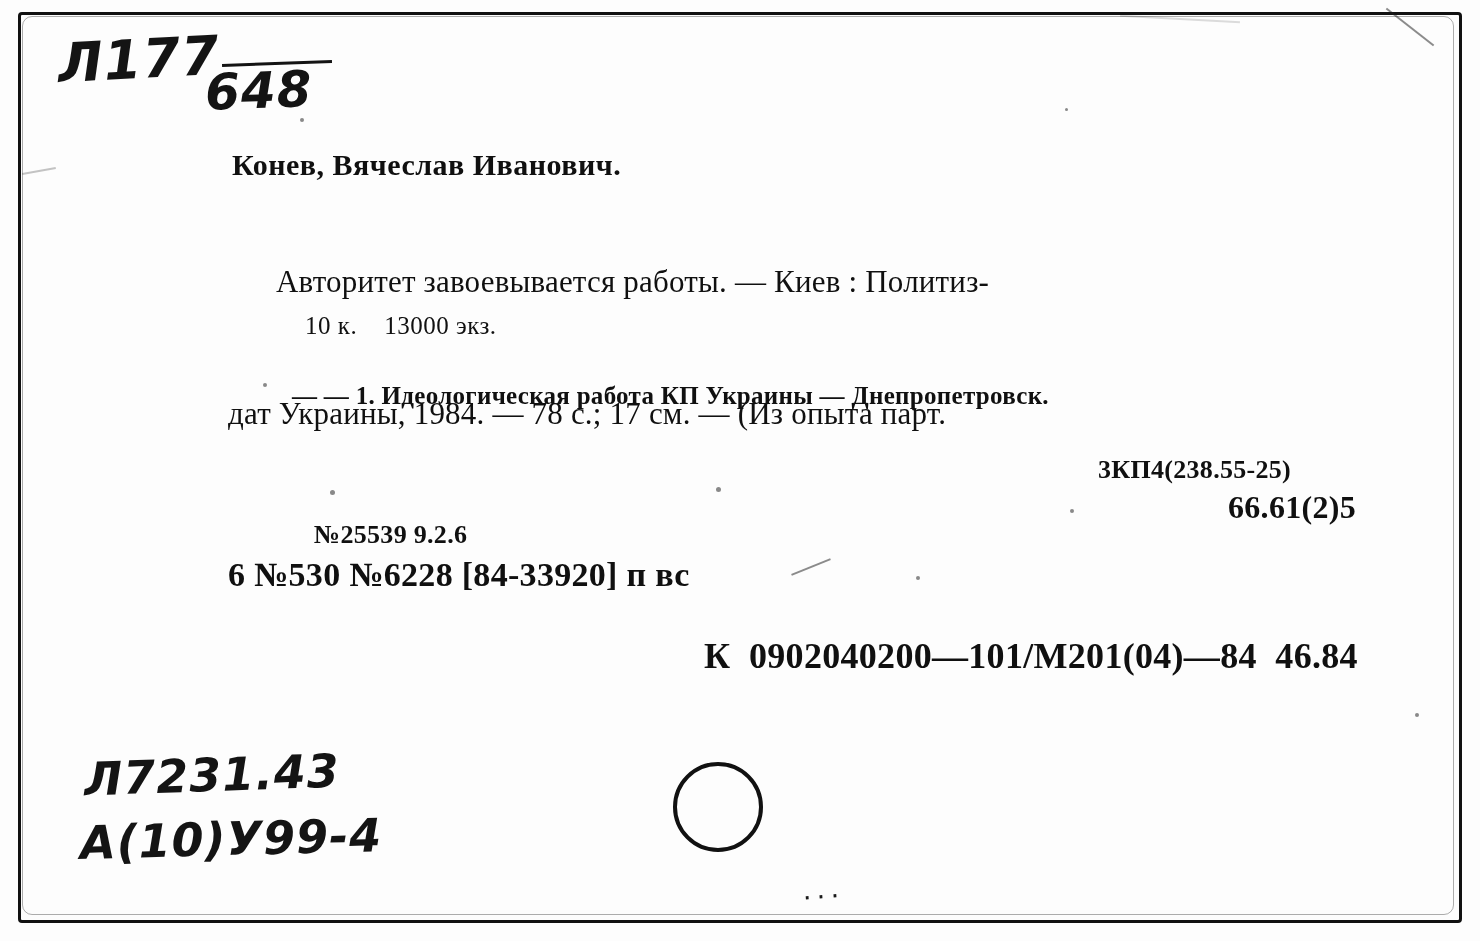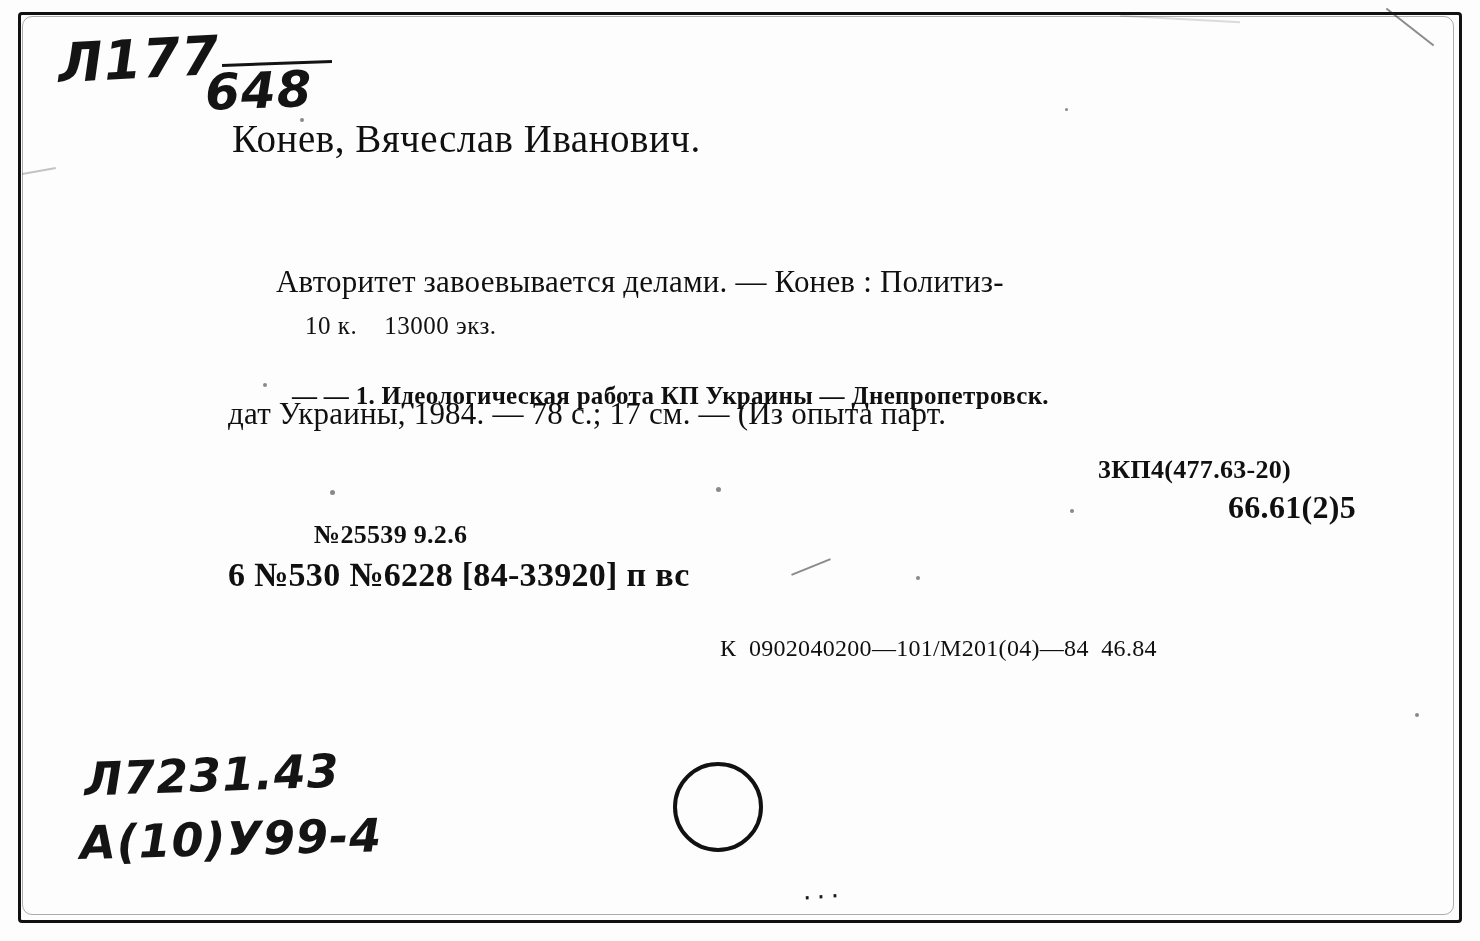--- a/index.html
+++ b/index.html
@@ -87,23 +87,23 @@
   
   .printed {
     position: absolute;
     white-space: pre;
     font-family: "Liberation Serif", serif;
     color: #101010;
   }
 
   #author-line {
     left: 232px;
-    top: 116px;
-    font-size: 39px;
-    font-weight: 400;
+    top: 148px;
+    font-size: 30px;
+    font-weight: 700;
     letter-spacing: 0.5px;
   }
 
   #title-block {
     left: 228px;
     top: 172px;
     width: 1170px;
     font-size: 31px;
     line-height: 44px;
     letter-spacing: 0.2px;
@@ -160,24 +160,23 @@
     left: 284px;
     top: 592px;
     font-size: 26px;
     font-weight: 700;
     letter-spacing: 0.3px;
   }
 
   #footer-code {
     left: 704px;
     top: 635px;
-    font-size: 24px;
-    font-weight: 400;
-    letter-spacing: 0.3px;
-    margin-left: 16px;
+    font-size: 36px;
+    font-weight: 700;
+    letter-spacing: 0.3px;
   }
 
   
   #stamp-circle {
     position: absolute;
     left: 673px;
     top: 762px;
     width: 82px;
     height: 82px;
     border: 4px solid #111;
@@ -215,29 +214,29 @@
   <div class="border-frame"></div>
   <div class="border-frame inner-tweak"></div>
 
   <div class="hand" id="hand-top-main">Л177</div>
   <div id="hand-top-rule"></div>
   <div class="hand" id="hand-top-sub">648</div>
 
   <div class="printed" id="author-line">Конев, Вячеслав Иванович.</div>
 
   <div class="printed" id="title-block">
-    <span class="ln first">Авторитет завоевывается делами. — Конев : Политиз-</span>
+    <span class="ln first">Авторитет завоевывается работы. — Киев : Политиз-</span>
     <span class="ln">дат Украины, 1984. — 78 с.; 17 см. — (Из опыта парт.</span>
   </div>
 
   <div class="printed" id="price-line">10 к.    13000 экз.</div>
 
   <div class="printed" id="subject-line">— — 1. Идеологическая работа КП Украины — Днепропетровск.</div>
 
-  <div class="printed" id="class-1">3КП4(477.63-20)</div>
+  <div class="printed" id="class-1">3КП4(238.55-25)</div>
   <div class="printed" id="class-2">66.61(2)5</div>
 
   <div class="printed" id="acq-1">№25539 9.2.6</div>
   <div class="printed" id="acq-2">6 №530 №6228 [84-33920] п вс</div>
 
   <div class="printed" id="footer-code">К  0902040200—101/М201(04)—84  46.84</div>
 
   <div class="hand" id="hand-bottom-1">Л7231.43</div>
   <div class="hand" id="hand-bottom-2">А(10)У99-4</div>
 

